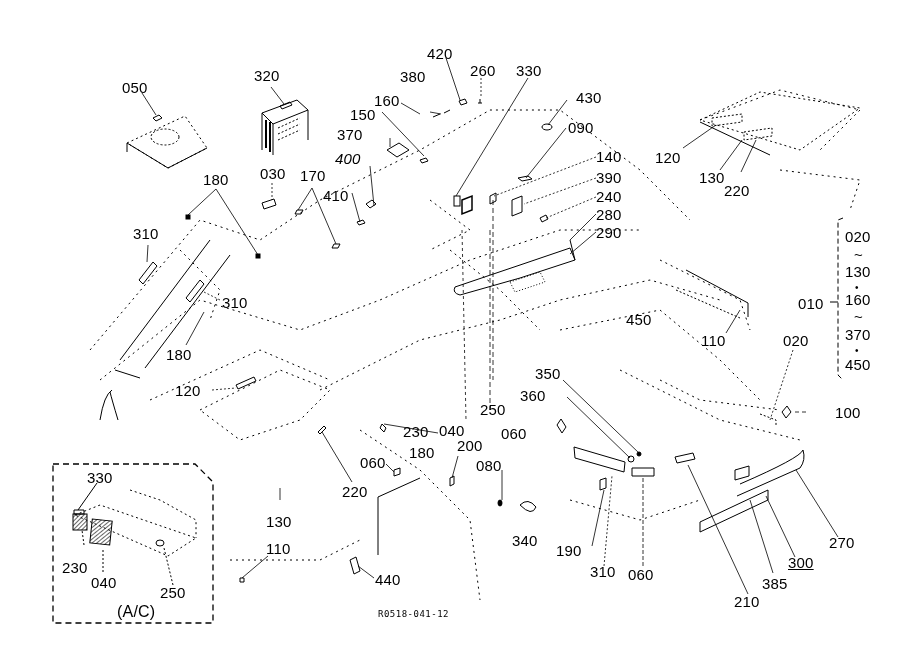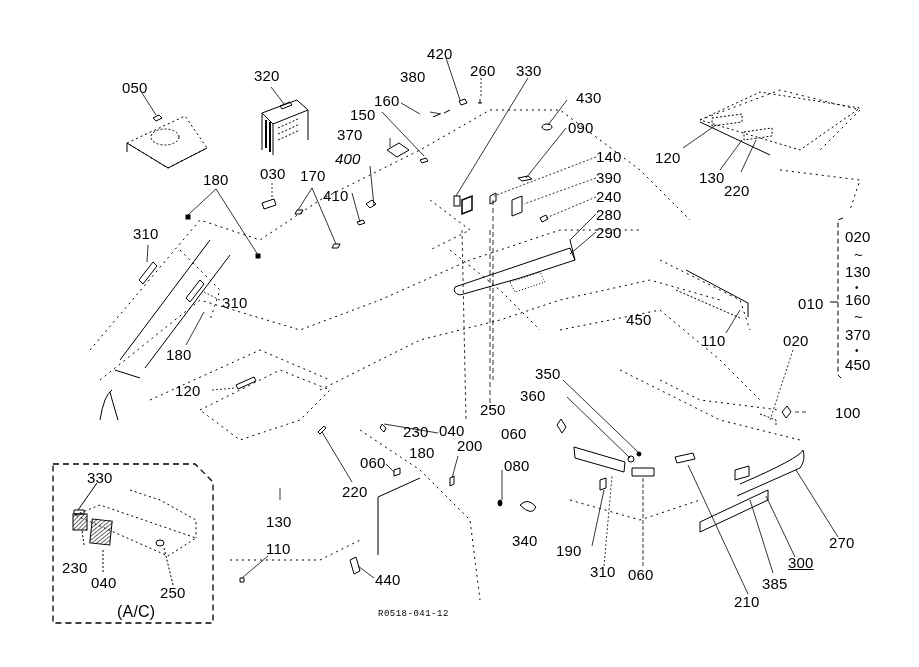--- a/index.html
+++ b/index.html
@@ -253,21 +253,21 @@
 <div class="lbl" style="left:626px;top:312px;">450</div>
 <div class="lbl" style="left:535px;top:366px;">350</div>
 <div class="lbl" style="left:520px;top:388px;">360</div>
 <div class="lbl" style="left:403px;top:424px;">230</div>
 <div class="lbl" style="left:439px;top:423px;">040</div>
 <div class="lbl" style="left:480px;top:402px;">250</div>
 <div class="lbl" style="left:501px;top:426px;">060</div>
 <div class="lbl" style="left:409px;top:445px;">180</div>
 <div class="lbl" style="left:360px;top:455px;">060</div>
 <div class="lbl" style="left:457px;top:438px;">200</div>
-<div class="lbl" style="left:504px;top:458px;">080</div>
+<div class="lbl" style="left:476px;top:458px;">080</div>
 <div class="lbl" style="left:342px;top:484px;">220</div>
 <div class="lbl" style="left:266px;top:514px;">130</div>
 <div class="lbl" style="left:266px;top:541px;">110</div>
 <div class="lbl" style="left:375px;top:572px;">440</div>
 <div class="lbl" style="left:512px;top:533px;">340</div>
 <div class="lbl" style="left:556px;top:543px;">190</div>
 <div class="lbl" style="left:590px;top:564px;">310</div>
 <div class="lbl" style="left:628px;top:567px;">060</div>
 <div class="lbl" style="left:734px;top:594px;">210</div>
 <div class="lbl" style="left:762px;top:576px;">385</div>
@@ -284,14 +284,14 @@
 <div class="lbl" style="left:845px;top:327px;">370</div>
 <div class="lbl" style="left:855px;top:343px;font-size:10px;">•</div>
 <div class="lbl" style="left:845px;top:357px;">450</div>
 
 <div class="lbl" style="left:87px;top:470px;">330</div>
 <div class="lbl" style="left:62px;top:560px;">230</div>
 <div class="lbl" style="left:91px;top:575px;">040</div>
 <div class="lbl" style="left:160px;top:585px;">250</div>
 <div class="lbl small" style="left:117px;top:606px;">(A/C)</div>
 
-<div class="ref" style="left:378px;top:610px;font-family:Liberation Mono, monospace;">R0518-041-12</div>
+<div class="ref" style="left:378px;top:610px;">R0518-041-12</div>
 </div>
 
 </body></html>

